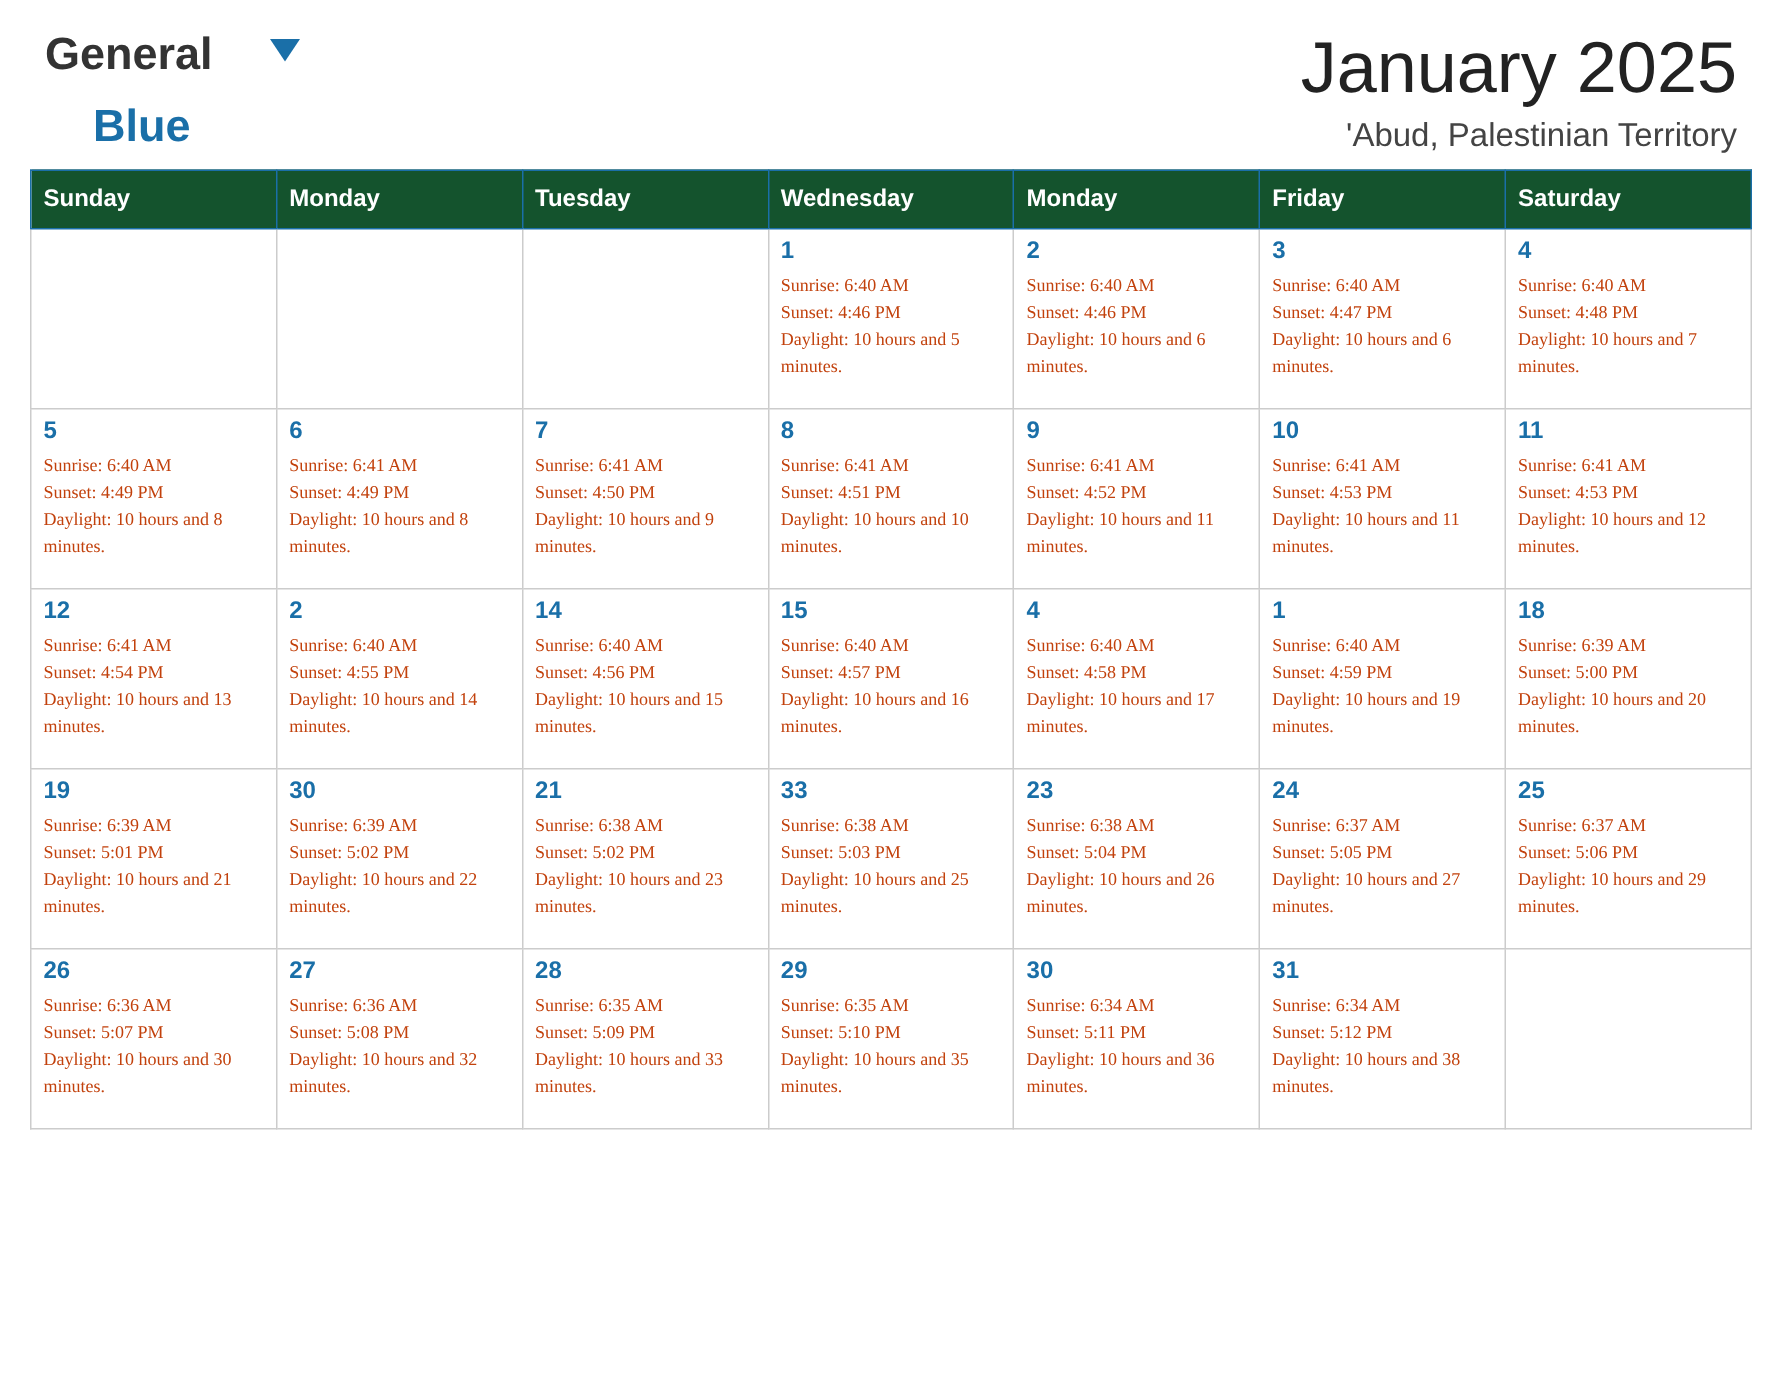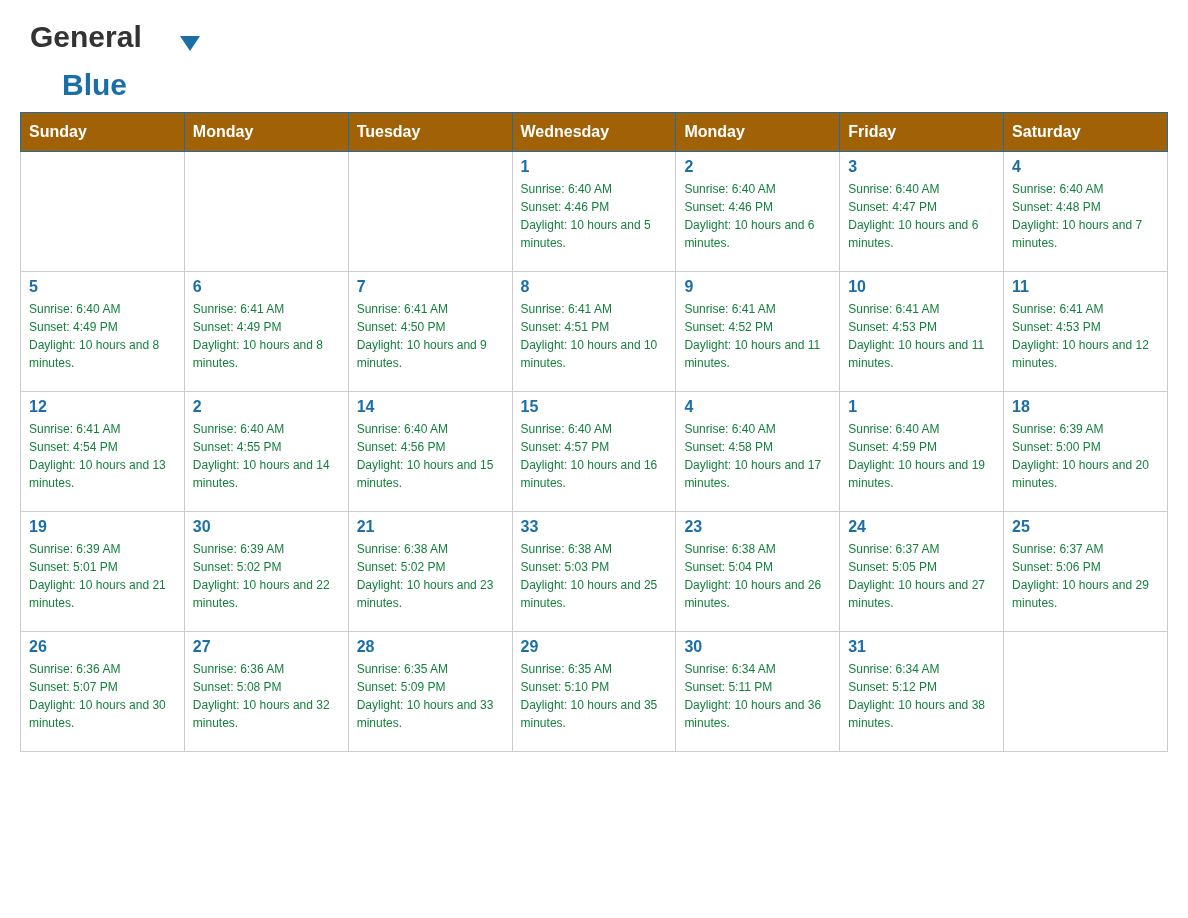--- a/index.html
+++ b/index.html
@@ -37,21 +37,21 @@
     }
     .calendar-container {
       padding: 0 20px 20px 20px;
     }
     table {
       width: 100%;
       border-collapse: collapse;
       table-layout: fixed;
     }
     thead tr th {
-      background-color: #a16207;
+      background-color: #14532d;
       color: #fff;
       font-size: 16px;
       font-weight: bold;
       padding: 10px 8px;
       text-align: left;
       border: 1px solid #1a6fa8;
     }
     tbody tr td {
       vertical-align: top;
       border: 1px solid #ccc;
@@ -62,41 +62,46 @@
     }
     .day-number {
       font-size: 16px;
       font-weight: bold;
       color: #1a6fa8;
       margin-bottom: 4px;
       display: block;
     }
     .day-info {
       font-size: 12px;
-      color: #15803d;
+      color: #c2410c;
       line-height: 1.5;
+      font-family: Liberation Serif, serif;
     }
     tbody tr td:first-child .day-number,
     tbody tr td .day-number {
       color: #1a6fa8;
     }
     .empty-cell {
       background: #fff;
     }
   </style>
 </head>
 <body>
 
 <div class="header">
   <div class="logo">
-    <div style="display:flex; align-items:center;gap:34px;">
+    <div style="display:flex; align-items:flex-start;gap:34px;">
       <span style="font-size:30px; font-weight:bold; color:#333; font-family: Arial, sans-serif;">General</span>
       <span style="display:inline-block; width:0; height:0; border-left:10px solid transparent; border-right:10px solid transparent; border-top:15px solid #1a6fa8; margin-left:4px; position:relative; top:6px;"></span>
     </div>
     <span style="font-size:30px; font-weight:bold; color:#1a6fa8; font-family: Arial, sans-serif; margin-left:32px; margin-top:14px;">Blue</span>
+  </div>
+  <div class="title-block">
+    <div class="month-title">January 2025</div>
+    <div class="location-title">'Abud, Palestinian Territory</div>
   </div>
 </div>
 
 <div class="calendar-container">
   <table>
     <thead>
       <tr>
         <th>Sunday</th>
         <th>Monday</th>
         <th>Tuesday</th>

